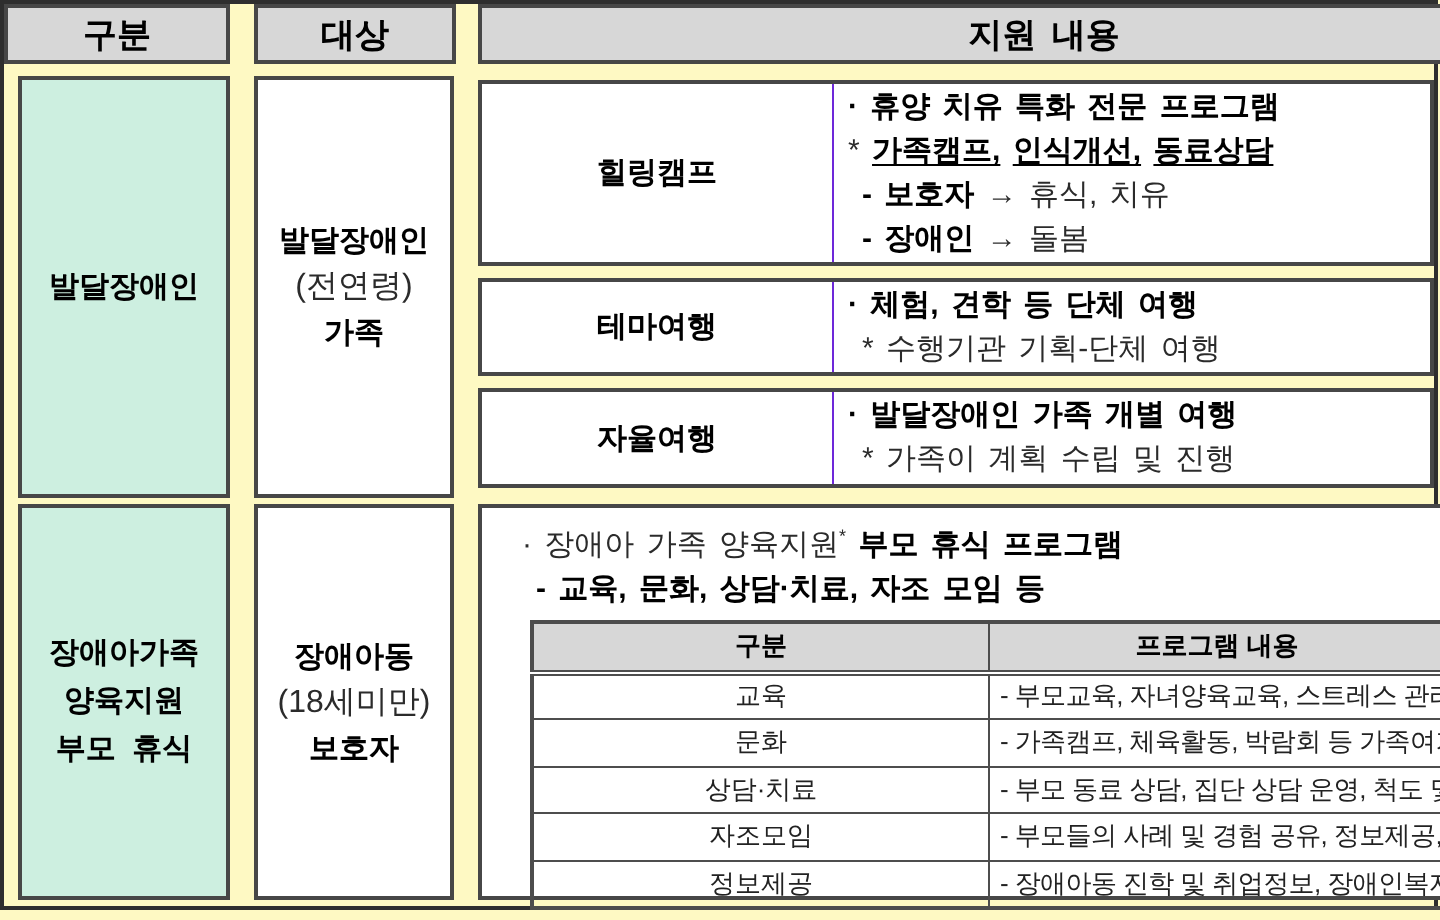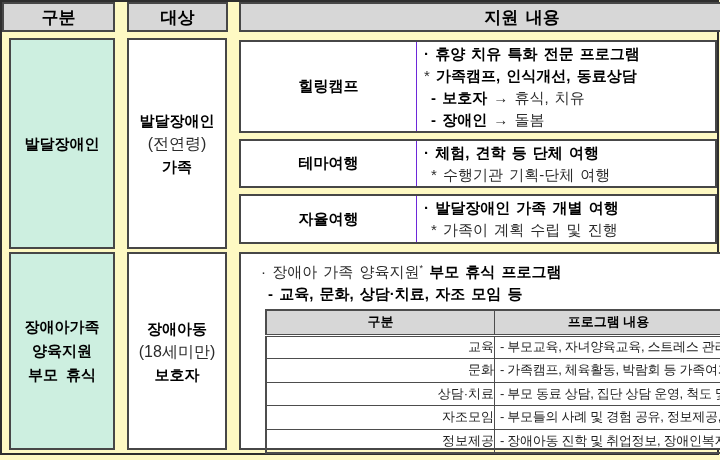--- a/index.html
+++ b/index.html
@@ -44,36 +44,36 @@
   .plabel {
     width:176px; border-right:1px solid #6d28d9; flex:none;
     display:flex; align-items:center; justify-content:center;
     font-weight:700; font-size:15px; color:#000;
   }
   .pcontent { flex:1; padding:1px 7px; font-size:15px; line-height:22px; word-spacing:2px;border-radius:16px; }
   .ln  { white-space:nowrap; }
   .b   { font-weight:700; color:#000; }
   .reg { font-weight:400; color:#2b2b2b; }
   .ind { padding-left:7px; }
-  .u   { text-underline-offset:2px;margin-top:42px; }
+  .u   { text-decoration:underline; text-underline-offset:2px;margin-top:42px; }
   .star{ font-weight:400; color:#2b2b2b; }
   .arrow-what { font-weight:400; color:#2b2b2b; }
 
   .contentbox { left:239px; width:505px; padding:3px 20px; }
   .intro-line { font-size:15px; line-height:22px; white-space:nowrap; word-spacing:2px; }
   .fnote { font-size:9px; vertical-align:super; font-weight:400; color:#2b2b2b; }
 
   table.inner { border-collapse:collapse; width:459px; margin:4px 0 0 4px; border:2px solid #4d4d4d; table-layout:fixed; }
   table.inner th, table.inner td { border:1px solid #4d4d4d; font-size:13px; overflow:hidden; white-space:nowrap; }
   table.inner th {
     background:#d7d7d7; font-weight:700; color:#000; height:25px;
     border-bottom:3px double #4d4d4d; text-align:center;
   }
   table.inner td { height:23.5px; color:#222; }
-  table.inner td.lbl { text-align:right; width:66px; }
+  table.inner td.lbl { text-align:center; width:66px; }
   table.inner td.desc { text-align:left; padding-left:5px; letter-spacing:-0.3px; }
 </style>
 </head>
 <body>
 
 <div class="stage">
   <div class="frame"></div>
 
   <div class="cell hdr hdr-cat">구분</div>
   <div class="cell hdr hdr-tgt">대상</div>

